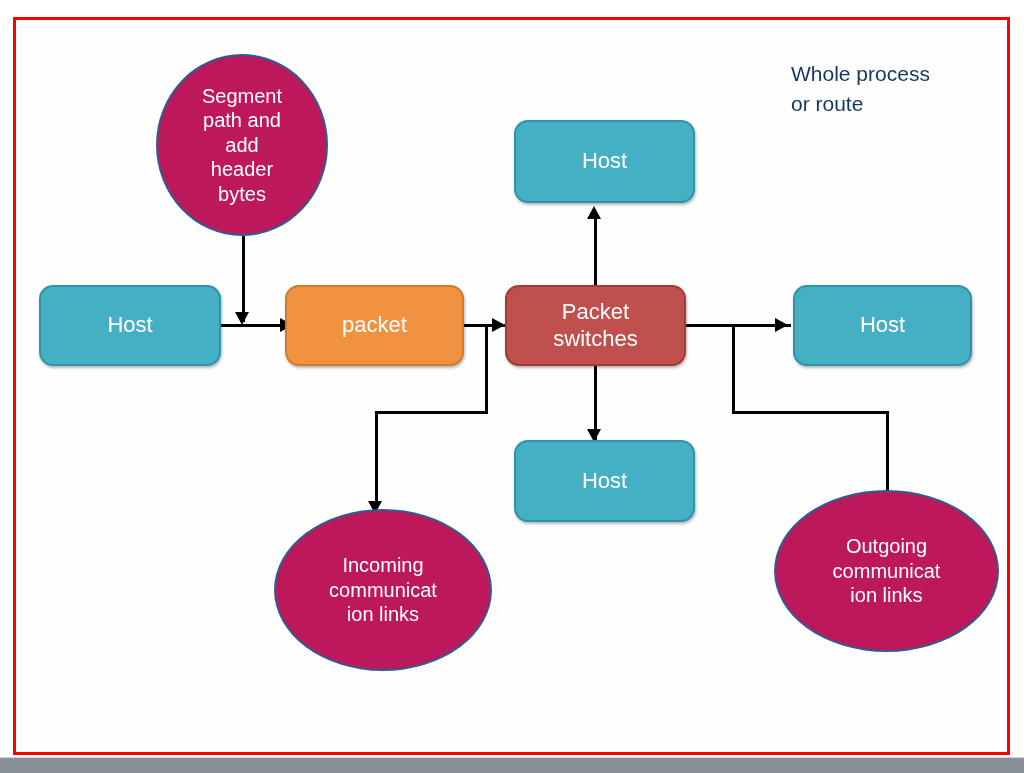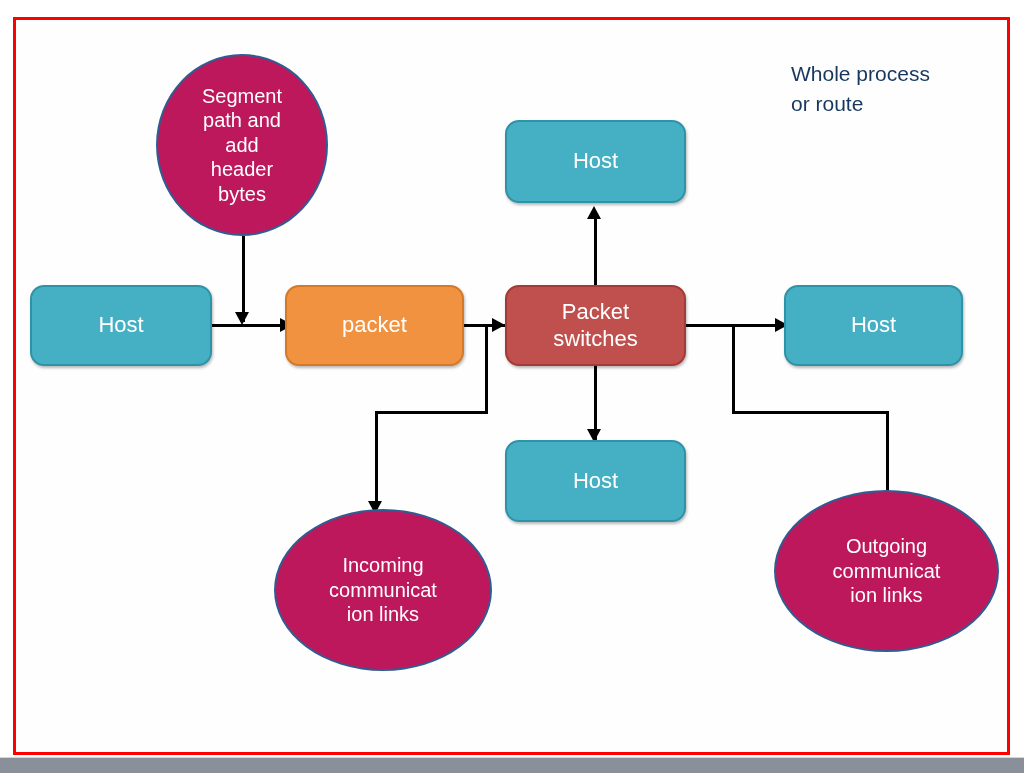--- a/index.html
+++ b/index.html
@@ -53,20 +53,21 @@
   .rounded-box {
     border-radius: 14px;
     border-style: solid;
     border-width: 2px;
     box-shadow: 1px 2px 3px rgba(0,0,0,0.28);
     font-size: 22px;
   }
   .host {
     background: #45b0c4;
     border-color: #2f93a8;
+    margin-left: 9px;
   }
   .packet {
     background: #f0923f;
     border-color: #d4792a;
   }
   .switches {
     background: #c0504d;
     border-color: #a33a37;
   }
   .ellipse {

